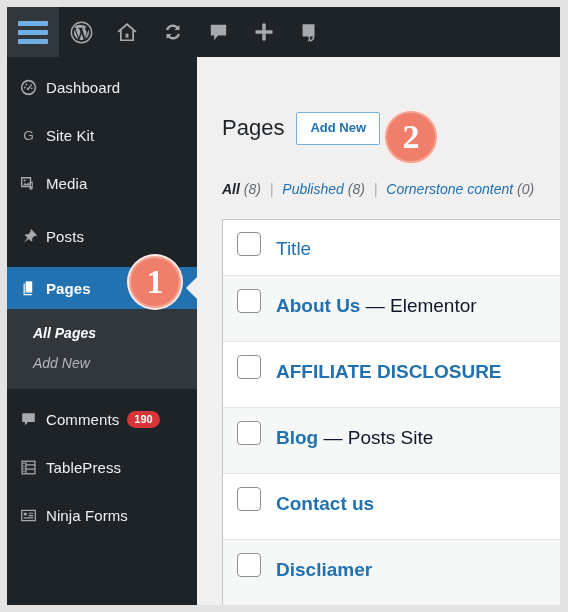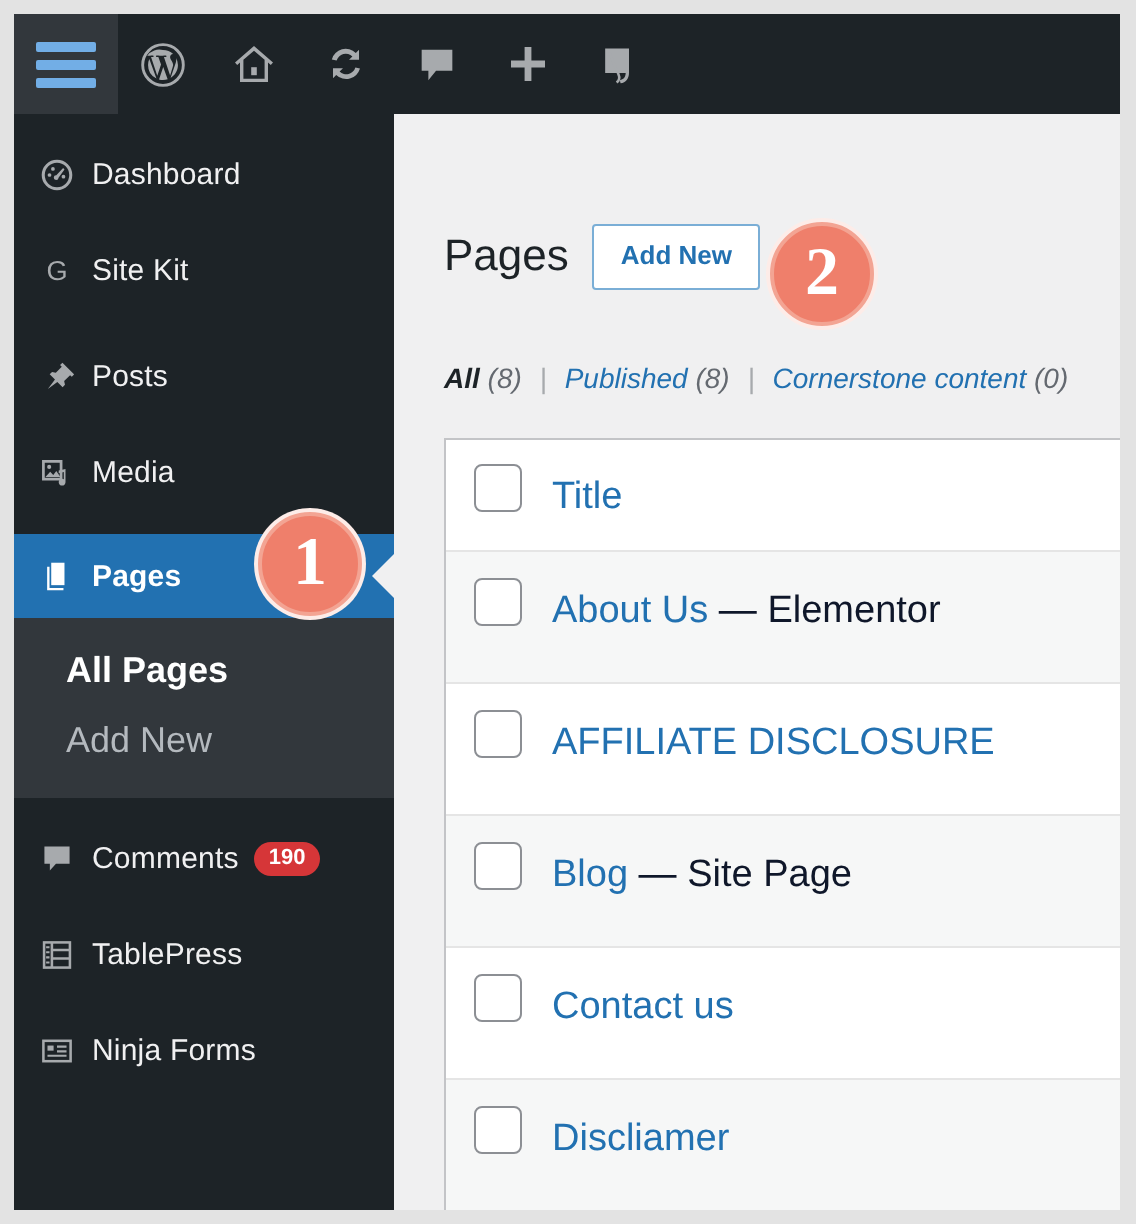--- a/index.html
+++ b/index.html
@@ -116,24 +116,25 @@
     vertical-align: middle;
   }
 
   .submenu {
     background: #32373c;
     padding: 9px 0 11px 0;
   }
   .submenu-item {
     display: block;
     padding: 7px 0 7px 26px;
-    font-size: 18px;
+    font-size: 14px;
     color: #b4b9be;
     cursor: pointer;
     white-space: nowrap;
+    font-style: italic;
   }
   .submenu-item.active { color: #fff; font-weight: 700; }
 
   
   .menu-arrow {
     position: absolute;
     right: 0; top: 50%;
     transform: translateY(-50%);
     width: 0; height: 0;
     border-top: 11px solid transparent;
@@ -245,21 +246,21 @@
     line-height: 1.5;
     padding-top: 3px;
   }
   .col-head {
     color: #2271b1;
     font-weight: 400;
     cursor: pointer;
   }
   .row-title {
     color: #2271b1;
-    font-weight: 400;
+    font-weight: 700;
     cursor: pointer;
     margin-top: 24px;
   }
   .row-note { color: #0f172a; font-weight: 400; }
 </style>
 </head>
 <body>
 
 <div class="screen">
 
@@ -329,39 +330,39 @@
     <div class="menu-item spaced">
       <span class="mi-icon">
         <svg width="17" height="17" viewBox="0 0 20 20" fill="currentColor">
           <path d="M10 1.6a8.4 8.4 0 1 0 8.2 10h-8v-2.8h10.6v-1.3H10V1.6zm0 1.7a6.7 6.7 0 0 1 0 13.4 6.7 6.7 0 0 1 0-13.4z" opacity="0"></path>
           <text x="10" y="15.5" font-size="16" font-family="Liberation Sans, sans-serif" font-weight="400" text-anchor="middle">G</text>
         </svg>
       </span>
       <span class="menu-label">Site Kit</span>
     </div>
 
-    <div class="menu-item spaced-lg">
-      <span class="mi-icon">
-        <svg width="17" height="17" viewBox="0 0 20 20" fill="currentColor">
-          <path d="M13.2 1.6l-1.4 1.4 1 1-3.5 3.5-2.2-.5-1.4 1.4 3.1 3.1-4.2 5.6 5.6-4.2 3.1 3.1 1.4-1.4-.5-2.2 3.5-3.5 1 1 1.4-1.4-6.9-6.9z"></path>
-        </svg>
-      </span>
-      <span class="menu-label">Posts</span>
-    </div>
-
     <div class="menu-item spaced">
       <span class="mi-icon">
         <svg width="17" height="17" viewBox="0 0 20 20" fill="currentColor">
           <path d="M2 3.2h10.4v10.4H2z" fill="none" stroke="currentColor" stroke-width="1.6"></path>
           <circle cx="5.4" cy="6.4" r="1.2"></circle>
           <path d="M3.2 12.4l2.8-3.2 1.8 2 1.8-2.4 2.4 3.6z"></path>
           <path d="M15 7.6v7.8c0 1.1-.9 2-2 2s-2-.9-2-2 .9-2 2-2c.4 0 .7.1 1 .3V9.4l-3 .8V8.6l4-1z"></path>
         </svg>
       </span>
       <span class="menu-label">Media</span>
+    </div>
+
+    <div class="menu-item spaced-lg">
+      <span class="mi-icon">
+        <svg width="17" height="17" viewBox="0 0 20 20" fill="currentColor">
+          <path d="M13.2 1.6l-1.4 1.4 1 1-3.5 3.5-2.2-.5-1.4 1.4 3.1 3.1-4.2 5.6 5.6-4.2 3.1 3.1 1.4-1.4-.5-2.2 3.5-3.5 1 1 1.4-1.4-6.9-6.9z"></path>
+        </svg>
+      </span>
+      <span class="menu-label">Posts</span>
     </div>
 
     <div class="menu-item current spaced">
       <span class="mi-icon">
         <svg width="17" height="17" viewBox="0 0 20 20" fill="currentColor">
           <path d="M6.6 1.6h7.8v13.2H6.6z"></path>
           <path d="M4.2 4h1.4v12.4h8.2v1.4H4.2z"></path>
         </svg>
       </span>
       <span class="menu-label">Pages</span>
@@ -442,21 +443,21 @@
       <div class="tr row">
         <span class="cb"></span>
         <span class="cell-title">
           <a class="row-title">AFFILIATE DISCLOSURE</a><span class="row-note"></span>
         </span>
       </div>
 
       <div class="tr row alt">
         <span class="cb"></span>
         <span class="cell-title">
-          <a class="row-title">Blog</a><span class="row-note"> — Site Page</span>
+          <a class="row-title">Blog</a><span class="row-note"> — Posts Site</span>
         </span>
       </div>
 
       <div class="tr row">
         <span class="cb"></span>
         <span class="cell-title">
           <a class="row-title">Contact us</a><span class="row-note"></span>
         </span>
       </div>
 

